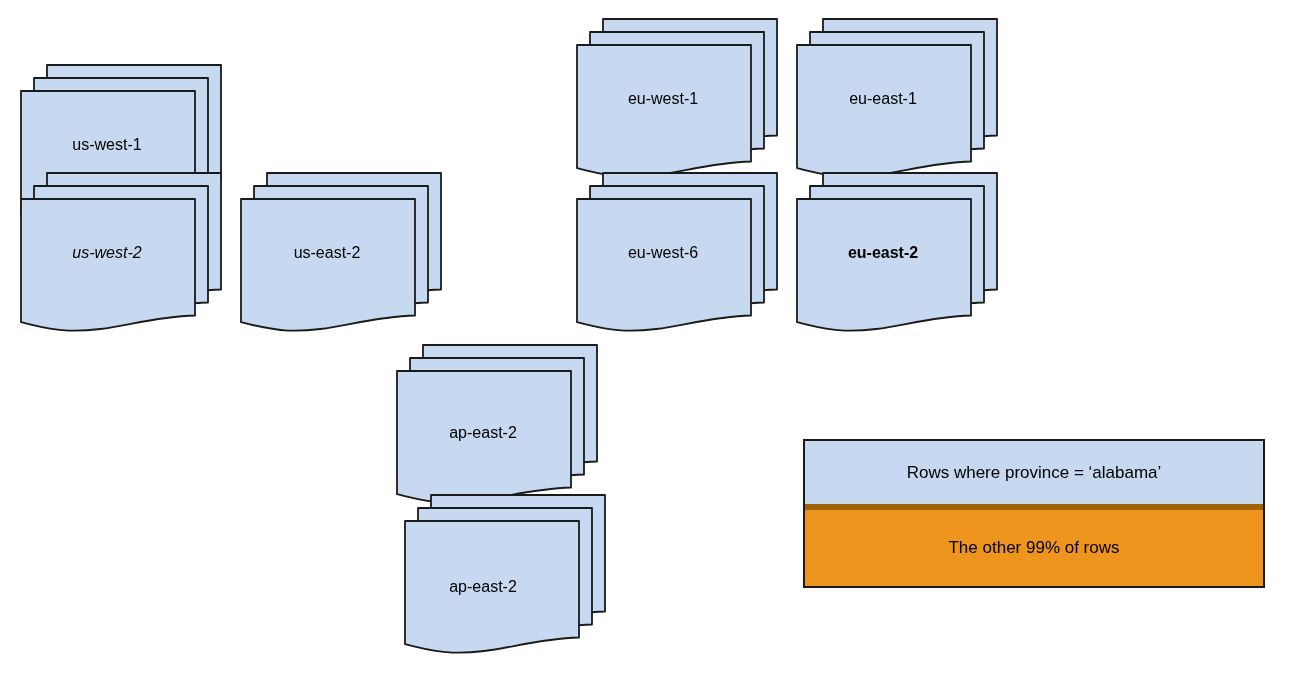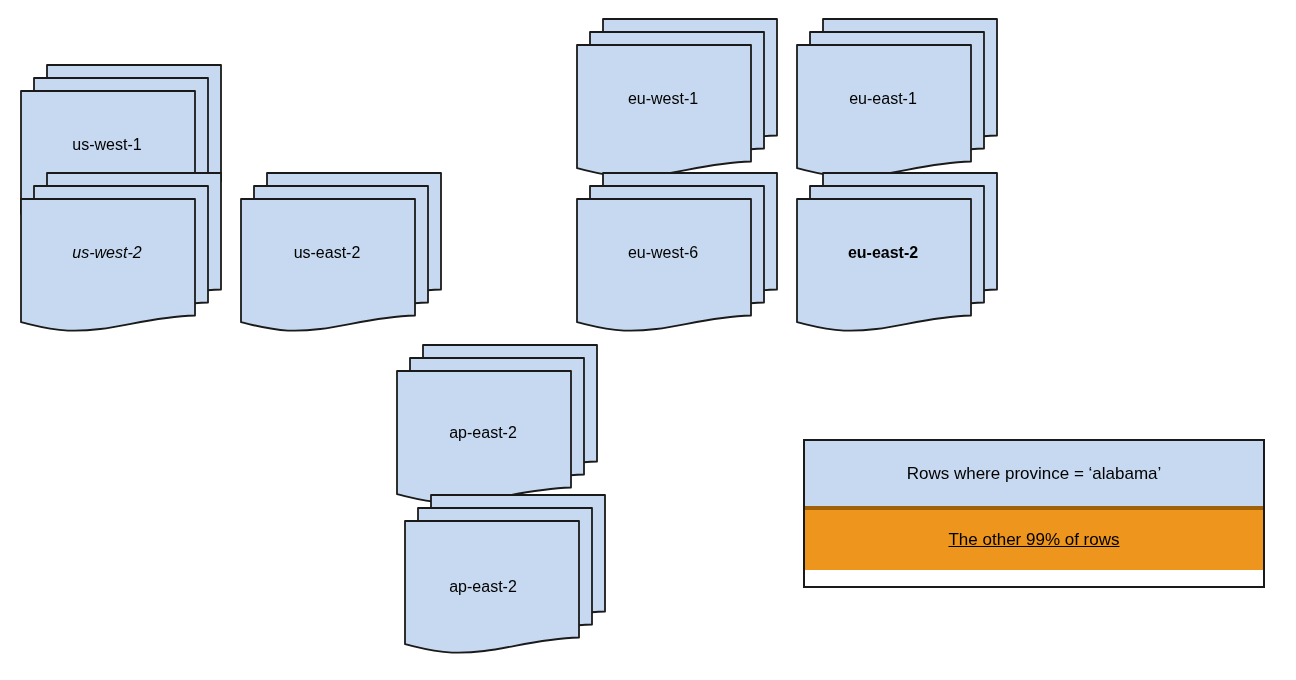--- a/index.html
+++ b/index.html
@@ -43,25 +43,24 @@
   .legend-row {
     box-sizing: border-box;
     display: flex;
     align-items: center;
     justify-content: center;
     font-size: 17px;
     color: #000000;
   }
   .legend-row.top {
     height: 69px;
-    border-bottom: 4px solid #a16207;
+    border-bottom: 6px solid #a16207;
   }
   .legend-row.bottom {
-    height: 60px;
-    text-decoration: underline;
+    height: 76px;
   }
 </style>
 </head>
 <body>
 
 <div id="canvas">
     <div class="stack" style="left: 20px; top: 18px; width: 200px; height: 228px; margin-top: 46px;">
       <svg width="204" height="184">
         <path d="M 0 0 L 174 0 L 174 116.48 C 121.8 118.16 90.48 133.28 46.980000000000004 131.6 C 26.099999999999998 130.48 10.44 125.44 0 123.2 Z" transform="translate(27,1)" fill="#c6d9f0" stroke="#1a1a1a" stroke-width="1.8" stroke-linejoin="round"></path>
         <path d="M 0 0 L 174 0 L 174 116.48 C 121.8 118.16 90.48 133.28 46.980000000000004 131.6 C 26.099999999999998 130.48 10.44 125.44 0 123.2 Z" transform="translate(14,14)" fill="#c6d9f0" stroke="#1a1a1a" stroke-width="1.8" stroke-linejoin="round"></path>

